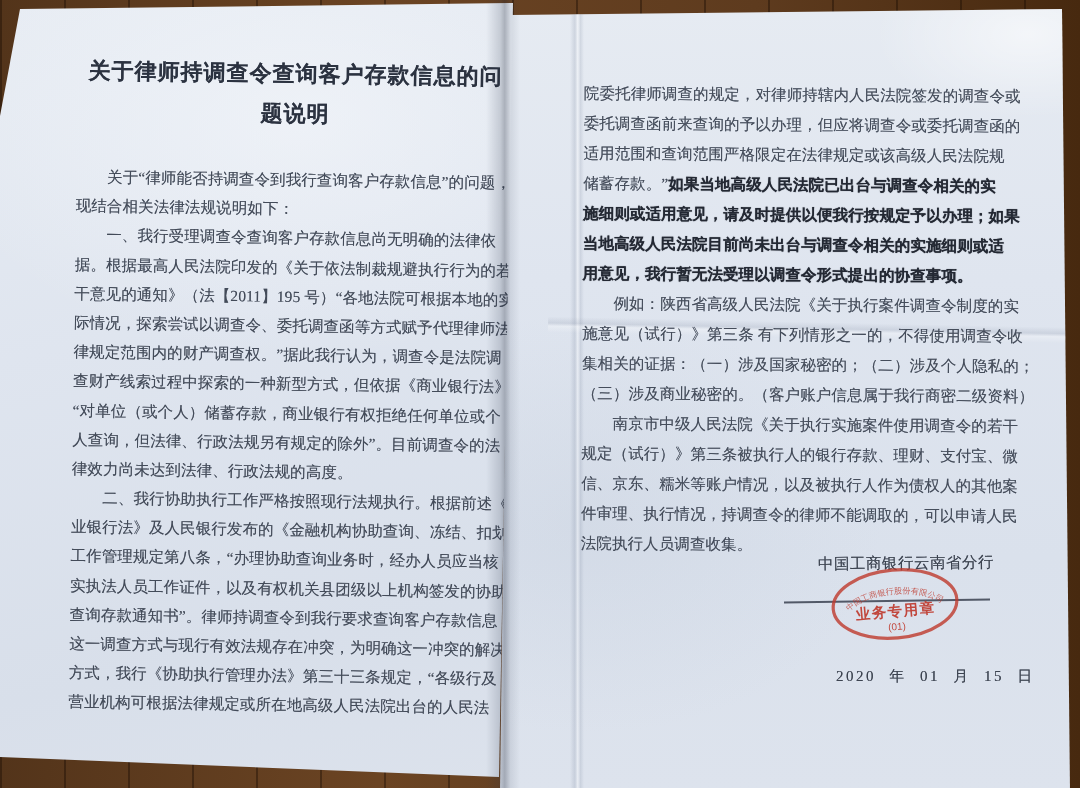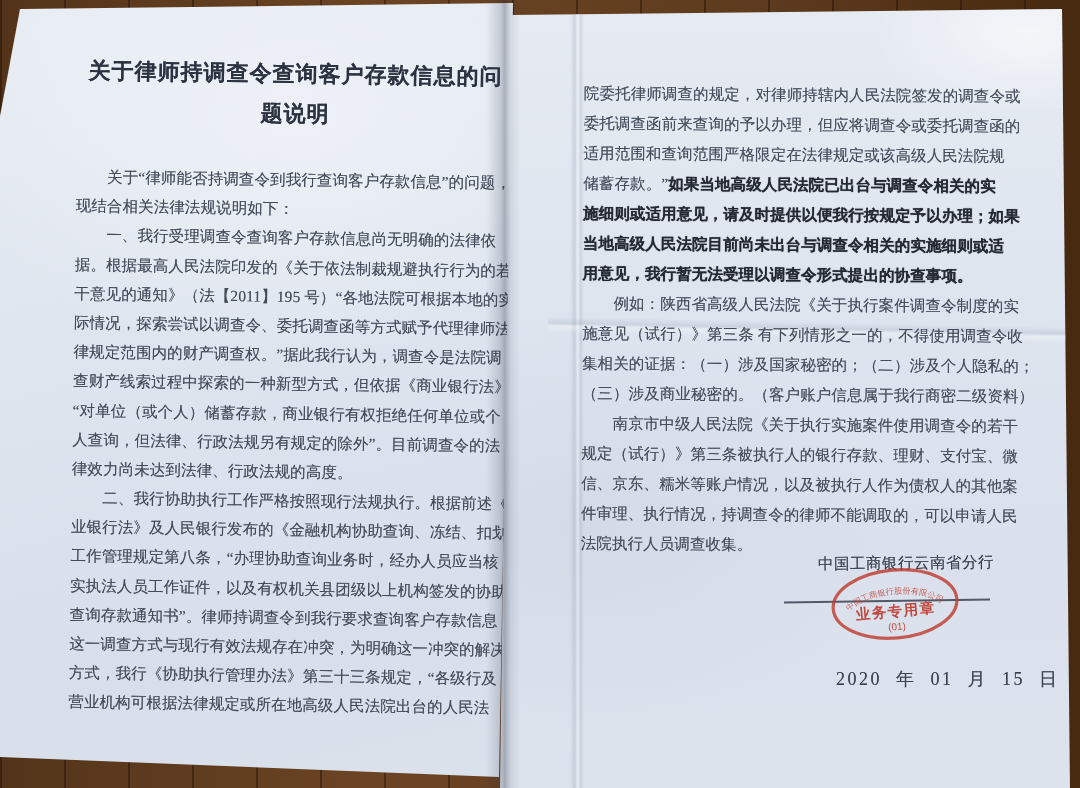--- a/index.html
+++ b/index.html
@@ -73,21 +73,21 @@
     position:absolute;left:286px;top:596px;width:206px;height:1.6px;
     background:#3a4150;transform:rotate(-0.8deg);opacity:.85;
   }
   .stamp{
     position:absolute;left:330px;top:561px;width:134px;height:78px;
     transform:rotate(-5deg);opacity:.92;
   }
   .stamp svg{width:100%;height:100%;}
   .date-line{
     position:absolute;left:338px;top:663px;
-    font-size:18px;color:#3c4350;letter-spacing:2.5px;word-spacing:7px;white-space:nowrap;
+    font-size:15px;color:#3c4350;letter-spacing:2.5px;word-spacing:7px;white-space:nowrap;
     text-shadow:0 0 .5px rgba(60,67,80,.6);
   }
 </style>
 </head>
 <body>
 
 <div class="page page-right">
   <div class="crease-v"></div>
   <div class="crease-h"></div>
 

